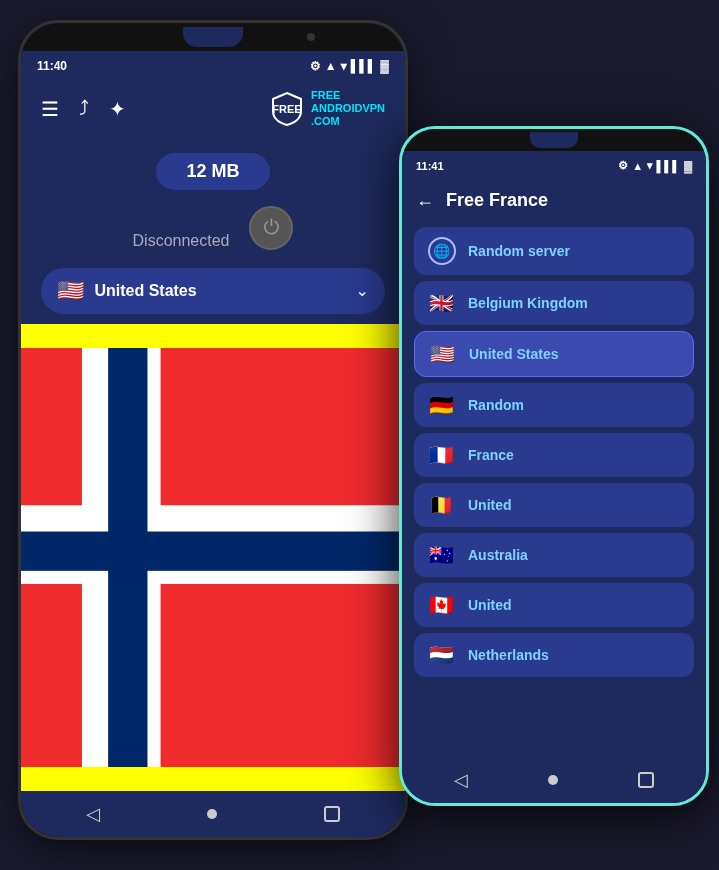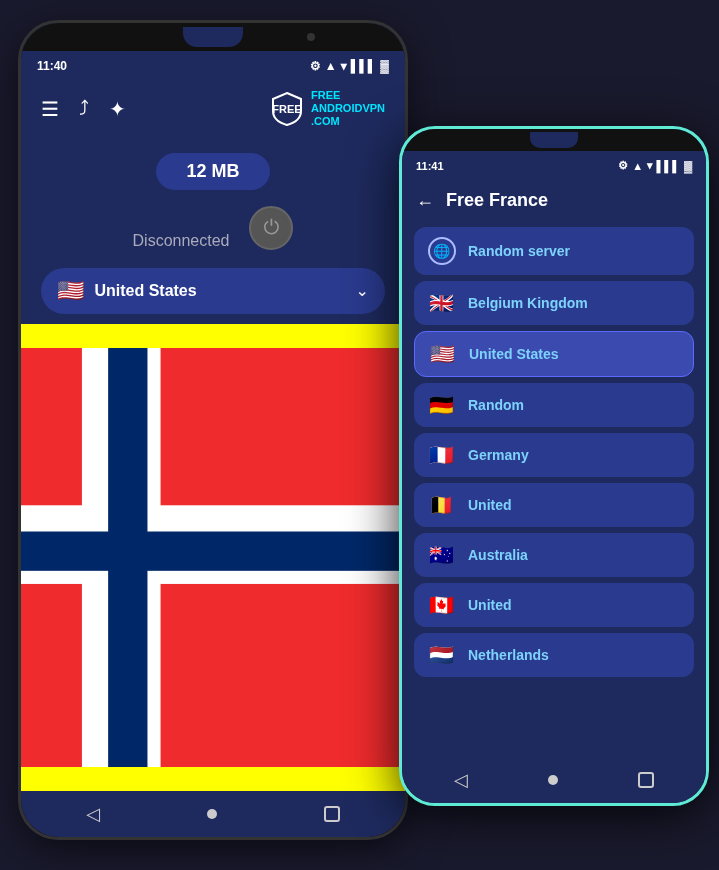--- a/index.html
+++ b/index.html
@@ -498,21 +498,21 @@
         <span class="server-name">United States</span>
       </div>
 
       <div class="server-item">
         <span class="server-flag">🇩🇪</span>
         <span class="server-name">Random</span>
       </div>
 
       <div class="server-item">
         <span class="server-flag">🇫🇷</span>
-        <span class="server-name">Germany</span>
+        <span class="server-name">France</span>
       </div>
 
       <div class="server-item">
         <span class="server-flag">🇧🇪</span>
         <span class="server-name">United</span>
       </div>
 
       <div class="server-item">
         <span class="server-flag">🇦🇺</span>
         <span class="server-name">Australia</span>

